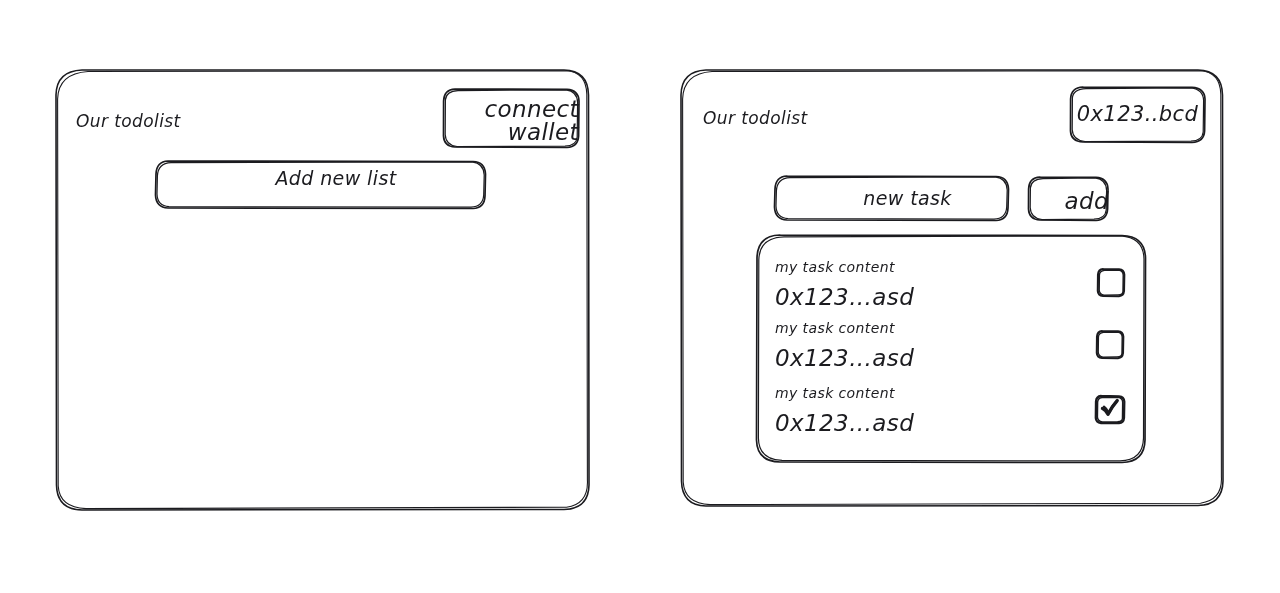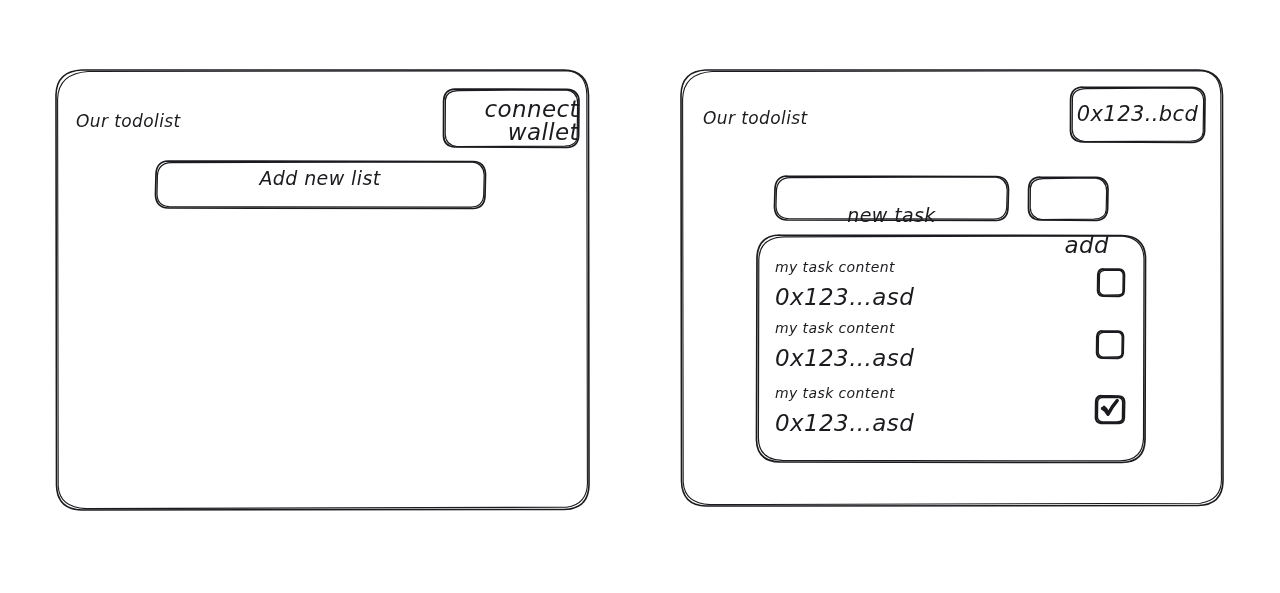--- a/index.html
+++ b/index.html
@@ -52,20 +52,21 @@
     font-size: 23px;
     text-align: right;
   }
   .badge-label {
     font-size: 21px;
     text-align: center;
   }
   .input-label {
     font-size: 19px;
     text-align: center;
+    padding-left: 16px;
   }
   .task-main {
     font-size: 14px;
   }
   .task-sub {
     font-size: 23px;
   }
   .task-row {
     position: absolute;
   }
@@ -154,25 +155,25 @@
 
   <div class="panel" style="left:681px; top:70px; width:542px; height:436px;">
 
     <div class="hand mock-title" style="left:22px; top:38px;">Our todolist</div>
 
     <div style="position:absolute; left:389px; top:17px; width:135px; height:56px; cursor:pointer;text-decoration:underline;">
       <div class="hand badge-label" style="left:0; top:15px; width:135px;">0x123..bcd</div>
     </div>
 
     <div style="position:absolute; left:93px; top:106px; width:235px; height:45px; cursor:text;">
-      <div class="hand input-label" style="left:0; top:11px; width:235px;margin-top:17px;">new task</div>
+      <div class="hand input-label" style="left:0; top:11px; width:235px;">new task</div>
     </div>
 
     <div style="position:absolute; left:347px; top:107px; width:81px; height:44px; cursor:pointer;">
-      <div class="hand btn-label" style="left:0; top:11px; width:81px;margin-top:44px;">add</div>
+      <div class="hand btn-label" style="left:0; top:11px; width:81px;">add</div>
     </div>
 
     <div style="position:absolute; left:76px; top:165px; width:389px; height:228px;">
 
       <div class="task-row" style="left:0px; top:24px; width:389px; height:52px;">
         <div class="hand task-main" style="left:18px; top:0px;">my task content</div>
         <div class="hand task-sub" style="left:18px; top:25px;">0x123...asd</div>
         <div style="position:absolute; left:340px; top:1px; width:30px; height:30px; cursor:pointer;"></div>
       </div>
 

